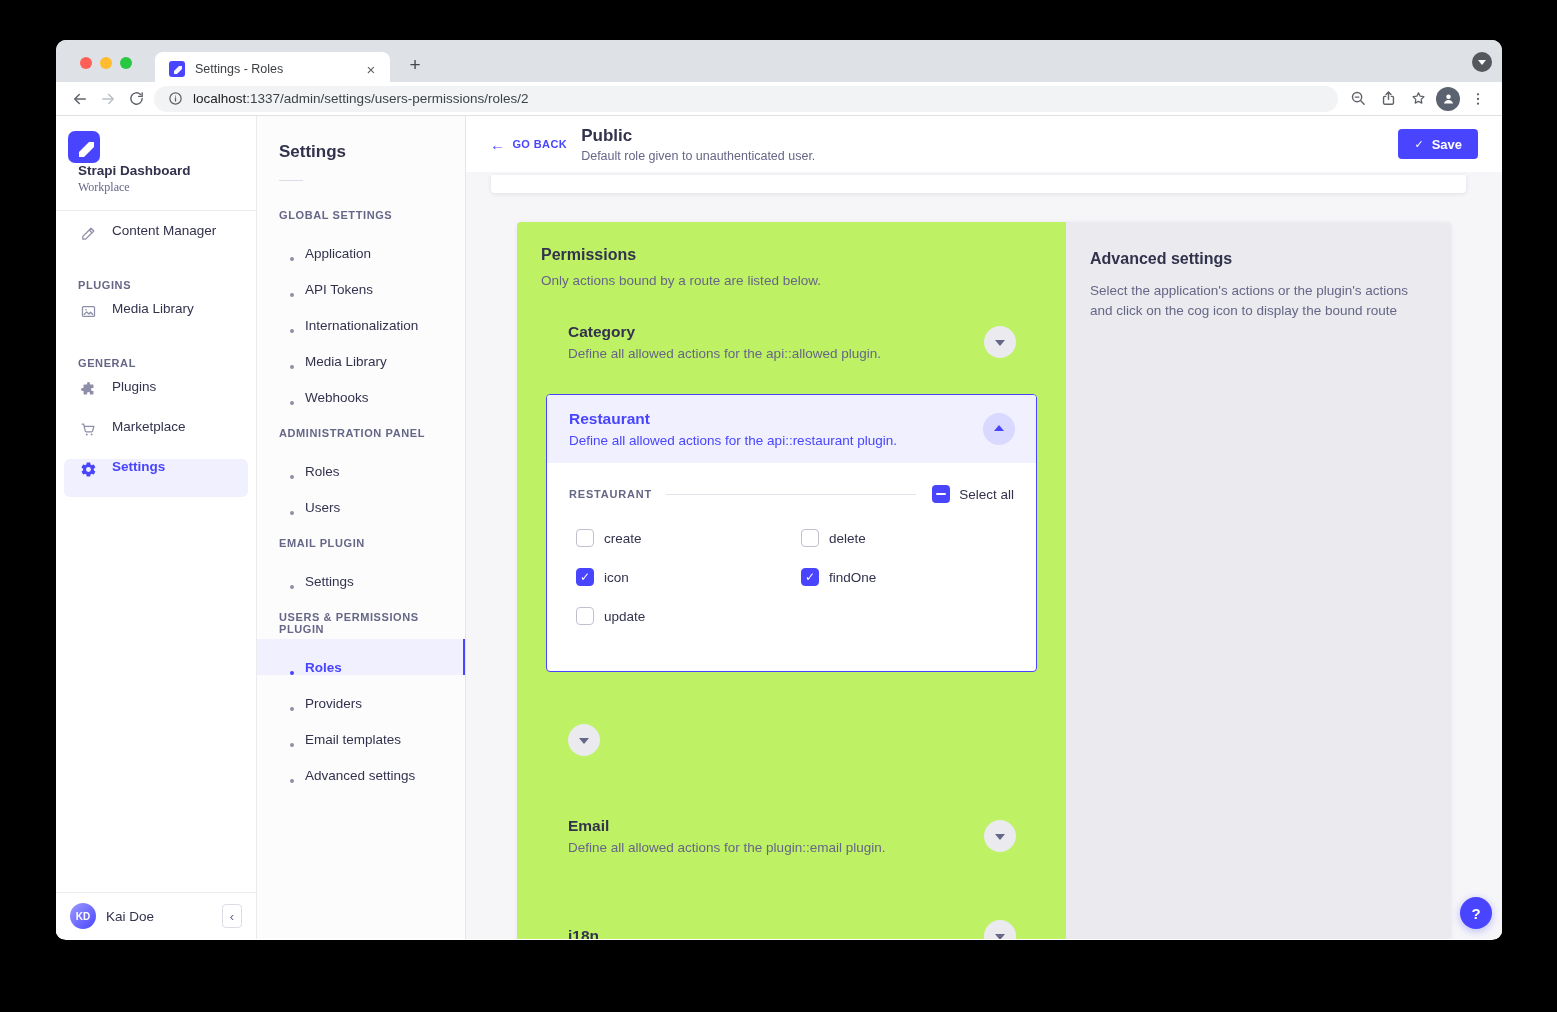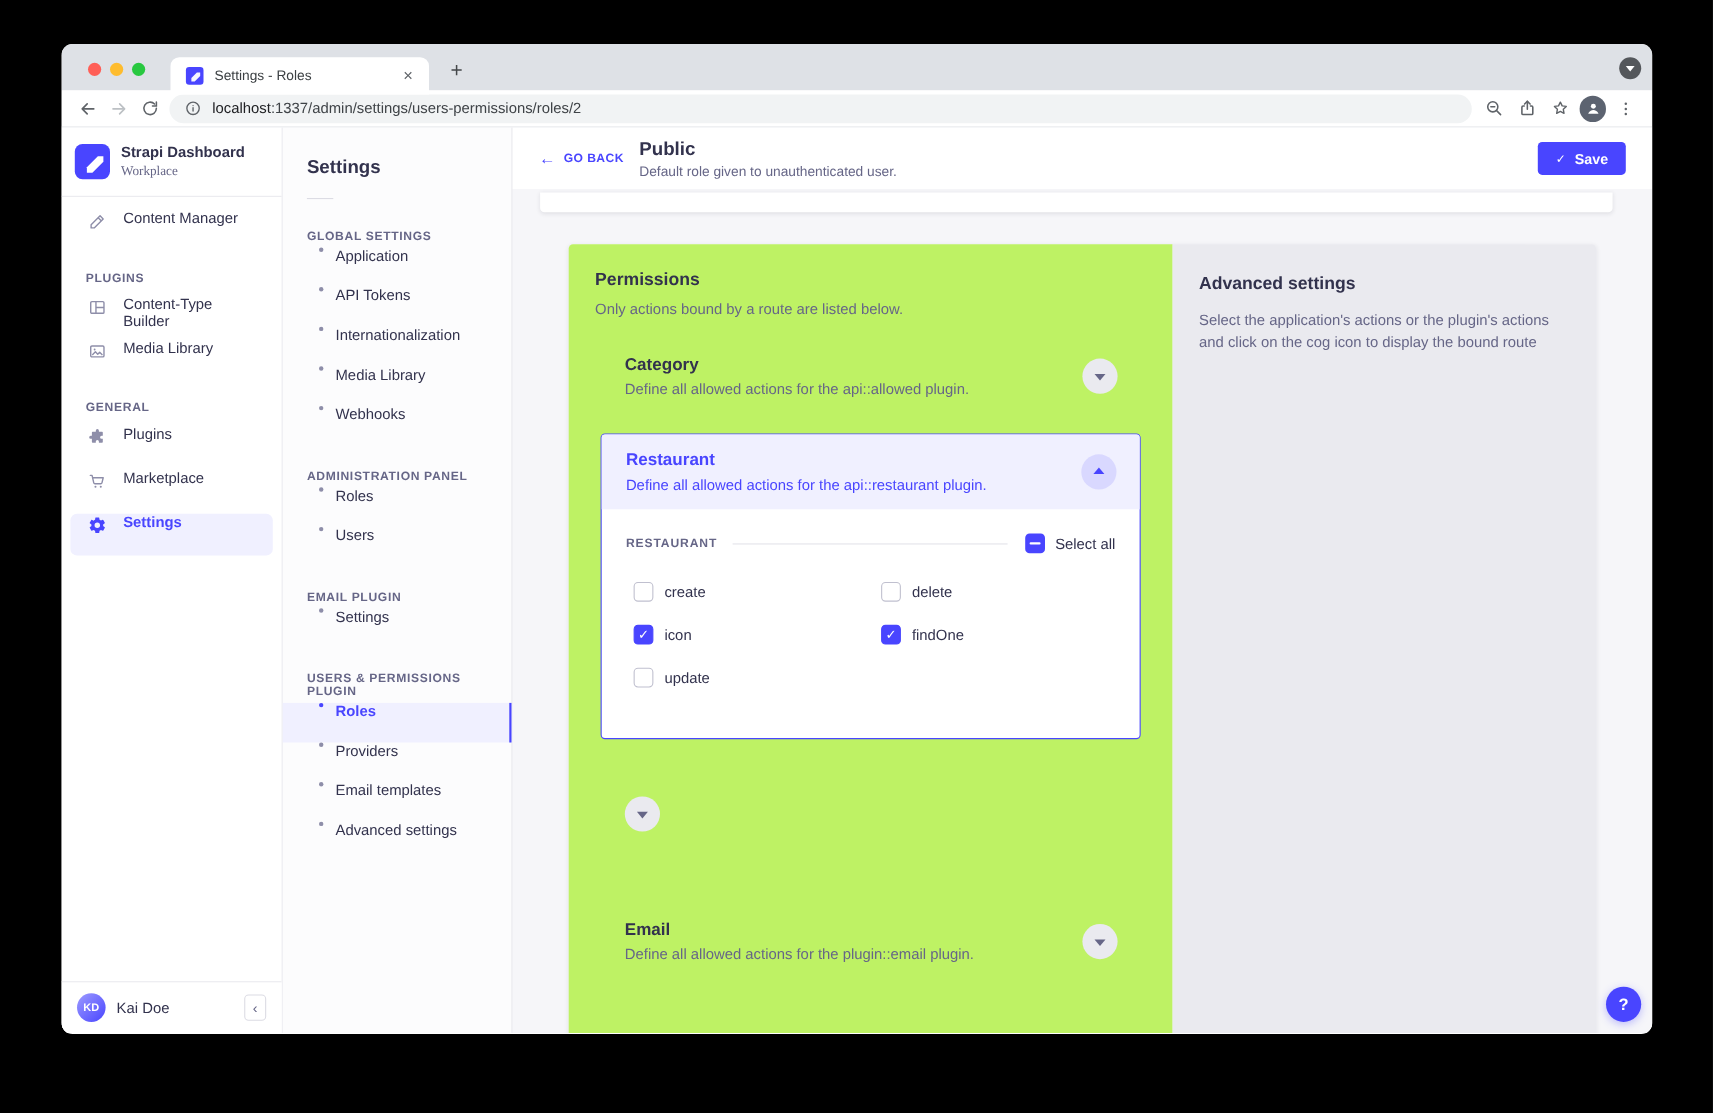--- a/index.html
+++ b/index.html
@@ -28,21 +28,21 @@
   .addr .url { font-size:13.5px; color:#202124; margin-left:10px; white-space:nowrap; overflow:hidden; }
   .addr .url .rest { color:#3f4347; }
   .tool-right { display:flex; align-items:center; gap:2px; }
   .avatar-chrome { width:24px; height:24px; border-radius:50%; background:#5c6370; display:flex; align-items:center; justify-content:center; margin:0 2px; }
 
   
   .app { display:flex; height:823px; background:#f6f6f9; }
 
   
   .sidebar { width:201px; background:#fff; border-right:1px solid #eaeaef; position:relative; flex:0 0 auto; }
-  .brand { display:flex; align-items:flex-start; padding:15px 12px; }
+  .brand { display:flex; align-items:flex-start; padding:15px 12px;flex-direction:column; }
   .logo { width:32px; height:32px; border-radius:7px; background:#4945ff; position:relative; flex:0 0 auto; }
   .brand-txt { margin-left:10px; }
   .brand-title { font-size:13.5px; font-weight:bold; color:#32324d; }
   .brand-sub { font-size:12px; color:#666687; margin-top:2px;font-family:Liberation Serif, serif; }
   .sb-div { height:1px; background:#eaeaef; margin:0; }
   .sb-nav { padding:12px 8px; }
   .sb-item { display:flex; align-items:flex-start; height:38px; padding:0 14px; border-radius:6px; margin-bottom:2px; color:#32324d; font-size:13.5px; }
   .sb-item .ic { width:20px; height:20px; color:#8e8ea9; display:flex; align-items:center; justify-content:center; margin-right:14px; flex:0 0 auto; }
   .sb-item.active { background:#f0f0ff; color:#4945ff; font-weight:bold; }
   .sb-item.active .ic { color:#4945ff; }
@@ -50,21 +50,21 @@
   .sb-user { position:absolute; left:0; right:0; bottom:0; height:47px; border-top:1px solid #eaeaef; display:flex; align-items:center; padding:0 14px; background:#fff; }
   .avatar-kd { width:26px; height:26px; border-radius:50%; background:linear-gradient(135deg,#9d9bff 0%,#4945ff 100%); color:#fff; font-size:10px; font-weight:bold; display:flex; align-items:center; justify-content:center; }
   .user-name { margin-left:10px; font-size:13.5px; color:#32324d; flex:1; }
   .collapse-btn { width:20px; height:24px; border:1px solid #dcdce4; border-radius:4px; background:#fff; color:#666687; display:flex; align-items:center; justify-content:center; font-size:13px; }
 
   
   .subnav { width:209px; background:#fcfcfd; border-right:1px solid #e4e4ea; flex:0 0 auto; padding-top:26px; }
   .subnav-title { font-size:17px; font-weight:bold; color:#32324d; padding:0 22px; }
   .subnav-hr { width:24px; height:1px; background:#dcdce4; margin:18px 22px 6px; }
   .sn-sec { font-size:11px; font-weight:bold; letter-spacing:.6px; color:#666687; padding:22px 22px 4px; }
-  .sn-item { display:flex; align-items:flex-start; height:36px; padding:0 22px 0 33px; font-size:13.5px; color:#32324d; position:relative; }
+  .sn-item { display:flex; align-items:flex-end; height:36px; padding:0 22px 0 33px; font-size:13.5px; color:#32324d; position:relative; }
   .bullet { width:4px; height:4px; border-radius:50%; background:#8e8ea9; margin-right:11px; flex:0 0 auto; }
   .sn-item.active { background:#f0f0ff; color:#4945ff; font-weight:bold; border-right:2px solid #4945ff; }
   .sn-item.active .bullet { background:#4945ff; }
 
   
   .main { flex:1; display:flex; flex-direction:column; min-width:0; position:relative; }
   .main-header { height:56px; background:#fff; display:flex; align-items:center; padding:0 24px; flex:0 0 auto; }
   .goback { display:flex; align-items:center; gap:7px; color:#4945ff; font-size:11px; font-weight:bold; letter-spacing:.4px; }
   .goback .arr { font-size:15px; font-weight:normal; }
   .ph-txt { margin-left:14px; }
@@ -81,21 +81,21 @@
   .adv-col { flex:1; background:#eaeaef; border-radius:0 4px 4px 0; padding:28px 24px; }
   .perm-title { font-size:16px; font-weight:bold; color:#32324d; }
   .perm-sub { font-size:13.5px; color:#666687; margin-top:9px; }
 
   .acc { display:flex; justify-content:space-between; align-items:center; padding:0 21px 0 22px; margin:0 5px; height:52px; }
   .acc-meta .acc-title { font-size:15.5px; font-weight:bold; color:#32324d; }
   .acc-meta .acc-desc { font-size:13.5px; color:#666687; margin-top:5px; }
   .circle-btn { width:32px; height:32px; border-radius:50%; background:#eaeaef; display:flex; align-items:center; justify-content:center; flex:0 0 auto; }
   .tri-down { width:0; height:0; border-left:5px solid transparent; border-right:5px solid transparent; border-top:6px solid #666687; margin-top:2px; }
   .tri-up { width:0; height:0; border-left:5px solid transparent; border-right:5px solid transparent; border-bottom:6px solid #4945ff; margin-bottom:2px; }
-  .mt28{margin-top:28px;} .mt42{margin-top:42px;} .mt44{margin-top:64px;} .mt48{margin-top:48px;}
+  .mt28{margin-top:28px;} .mt42{margin-top:42px;} .mt44{margin-top:44px;} .mt48{margin-top:48px;}
 
   .r-box { margin:26px 5px 0; border:1px solid #4945ff; border-radius:4px; background:#fff; }
   .r-head { background:#f0f0ff; border-radius:3px 3px 0 0; padding:15px 21px 15px 22px; display:flex; justify-content:space-between; align-items:center; }
   .r-head .acc-title { color:#4945ff; font-size:15.5px; font-weight:bold; }
   .r-head .acc-desc { color:#4945ff; font-size:13.5px; margin-top:5px; }
   .circle-btn.purple { background:#d9d8ff; }
   .r-body { padding:22px 22px 46px; }
   .group-row { display:flex; align-items:center; }
   .group-label { font-size:11px; font-weight:bold; letter-spacing:.8px; color:#666687; }
   .group-line { flex:1; height:1px; background:#e3e3ea; margin:0 16px 0 14px; }
@@ -230,30 +230,20 @@
         <div class="sb-item">
           <span class="ic">
             <svg width="17" height="17" viewBox="0 0 24 24" fill="none" stroke="currentColor" stroke-width="1.8" stroke-linejoin="round">
                   <path d="M4 20v-4L15.5 4.5l4 4L8 20H4z"></path>
                   <path d="M13 7l4 4"></path>
                 </svg>
           </span>
           <span>Content Manager</span>
         </div>
         <div class="sb-label-sec">PLUGINS</div>
-        <div class="sb-item">
-          <span class="ic">
-            <svg width="17" height="17" viewBox="0 0 24 24" fill="none" stroke="currentColor" stroke-width="1.8">
-                  <rect x="3.5" y="4.5" width="17" height="15" rx="1.5"></rect>
-                  <path d="M10.2 4.5v15"></path>
-                  <path d="M10.2 12h10.3"></path>
-                </svg>
-          </span>
-          <span>Content-Type Builder</span>
-        </div>
         <div class="sb-item">
           <span class="ic">
             <svg width="17" height="17" viewBox="0 0 24 24" fill="none" stroke="currentColor" stroke-width="1.8" stroke-linejoin="round">
                   <rect x="3.5" y="5" width="17" height="14" rx="1.5"></rect>
                   <circle cx="8.5" cy="9.5" r="1.2" fill="currentColor" stroke="none"></circle>
                   <path d="M5.5 16.5l4-4 3 3 2.5-2.5 3.5 3.5"></path>
                 </svg>
           </span>
           <span>Media Library</span>
         </div>

